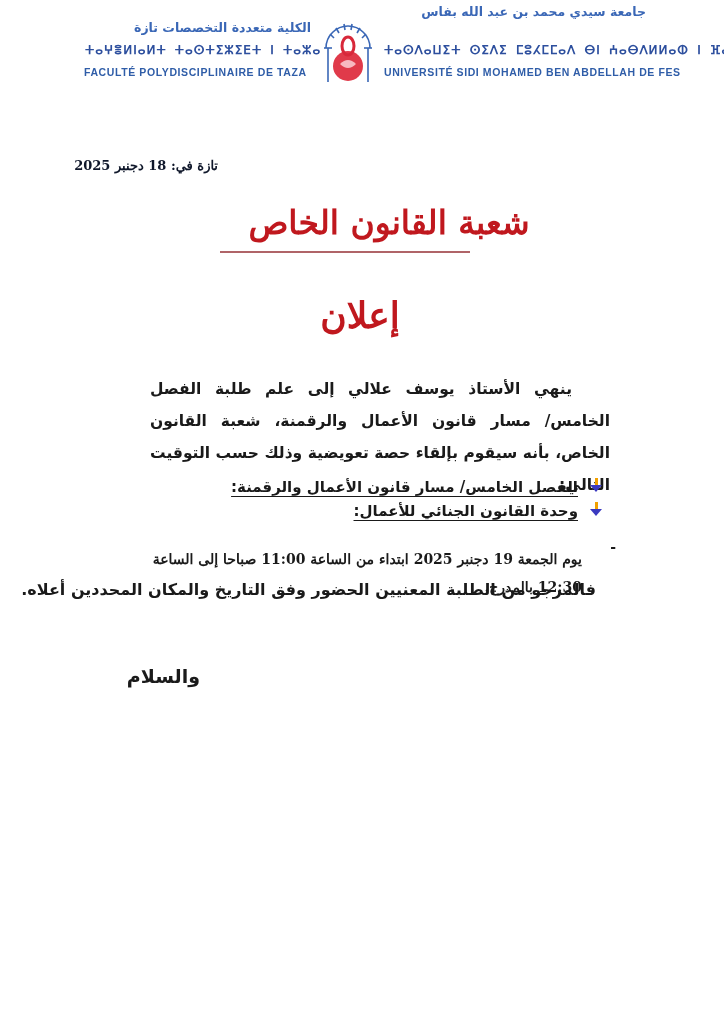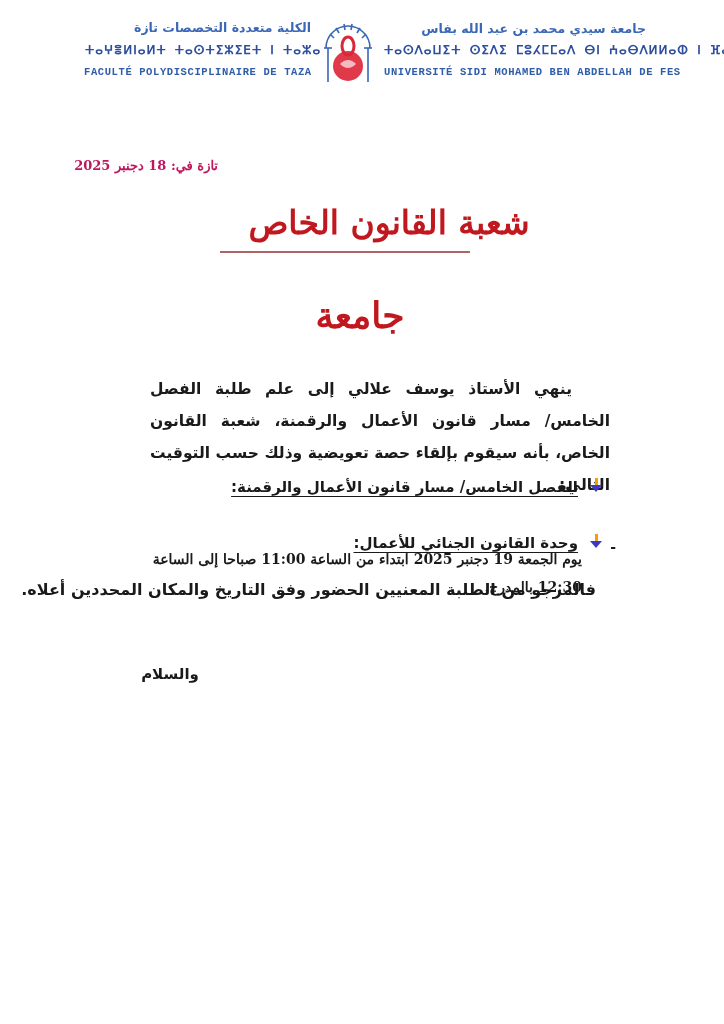--- a/index.html
+++ b/index.html
@@ -2,46 +2,46 @@
 <html><head>
 <meta charset="utf-8">
 <style>
   html, body { margin:0; padding:0; background:#ffffff; }
   body { width:724px; height:1024px; position:relative; overflow:hidden; font-family:"DejaVu Sans", sans-serif; }
   .abs { position:absolute; }
 
   
   .hdr-ar { font-family:"DejaVu Sans", sans-serif; font-weight:bold; font-size:12.5px; color:#3a67b6; direction:rtl; white-space:nowrap; letter-spacing:1.5px; }
   .hdr-tf { font-family:"DejaVu Sans Mono", monospace; font-weight:bold; font-size:12px; color:#2d4f9e; white-space:nowrap; letter-spacing:1px; }
-  .hdr-fr { font-family:Liberation Mono, monospace; font-weight:bold; font-size:10.5px; color:#2f5da8; white-space:nowrap; letter-spacing:0.6px; }
+  .hdr-fr { font-family:Liberation Sans, sans-serif; font-weight:bold; font-size:10.5px; color:#2f5da8; white-space:nowrap; letter-spacing:0.6px; }
 
   .logo { left:320px; top:14px; width:56px; height:70px; }
 
   
-  .date { left:88px; top:158px; width:130px; font-family:"DejaVu Serif", serif; font-weight:bold; font-size:13px; color:#be185d; direction:rtl; text-align:right; white-space:nowrap; }
+  .date { left:88px; top:158px; width:130px; font-family:"DejaVu Serif", serif; font-weight:bold; font-size:13px; color:#0f172a; direction:rtl; text-align:right; white-space:nowrap; }
   .title { left:200px; top:203px; width:292px; text-align:center; font-family:"DejaVu Serif", serif; font-weight:bold; font-size:33px; color:#c0181e; direction:rtl; white-space:nowrap;margin-left:43px; }
   .title-line { left:220px; top:251px; width:250px; height:1.5px; background:#b06468; }
   .announce { left:270px; top:294px; width:180px; text-align:center; font-family:"DejaVu Serif", serif; font-weight:bold; font-size:36px; color:#c0181e; direction:rtl; }
 
   .para { left:150px; top:373px; width:460px; direction:rtl; text-align:justify; font-family:"DejaVu Sans", sans-serif; font-weight:bold; font-size:15.5px; line-height:32px; color:#1a1a1a; }
   .para .first { padding-right:38px; }
 
   .bullet-row { right:122px; direction:rtl; display:flex; gap:12px; font-family:"DejaVu Sans", sans-serif; font-weight:bold; font-size:15px; color:#1a1a1a; white-space:nowrap; }
   .bullet-row .txt { text-decoration:underline; text-underline-offset:4px; }
   .arrow-icon { width:12px; height:14px; position:relative; display:inline-block; }
   .arrow-icon .bar { position:absolute; left:5px; top:0; width:3px; height:8px; background:#f2a100; }
   .arrow-icon .tri { position:absolute; left:0; top:7px; width:0; height:0; border-left:6px solid transparent; border-right:6px solid transparent; border-top:7px solid #3b3ac0; }
   .arrow-icon .bl { position:absolute; left:3px; top:8px; width:6px; height:2px; background:#d7332e; }
 
   .sched { left:150px; top:533px; width:466px; direction:rtl; font-family:"DejaVu Serif", serif; font-weight:bold; font-size:14px; line-height:28px; color:#1a1a1a; }
   .sched .dash { position:absolute; right:0; top:0; }
   .sched .text { padding-right:34px; display:block;margin-top:12px; }
 
   .closing { left:84px; top:580px; width:512px; direction:rtl; text-align:right; font-family:"DejaVu Sans", sans-serif; font-weight:bold; font-size:16px; color:#1a1a1a; white-space:nowrap; }
-  .salam { left:140px; top:665px; width:60px; direction:rtl; text-align:center; font-family:"DejaVu Sans", sans-serif; font-weight:bold; font-size:15px; color:#1a1a1a; white-space:nowrap; }
+  .salam { left:140px; top:665px; width:60px; direction:rtl; text-align:left; font-family:"DejaVu Sans", sans-serif; font-weight:bold; font-size:19px; color:#1a1a1a; white-space:nowrap; }
 </style>
 </head>
 <body>
 
 <div class="abs hdr-ar" style="left:85px; top:20px; width:226px; text-align:justify;">الكلية متعددة التخصصات تازة</div>
 <div class="abs hdr-tf" style="left:85px; top:43px; width:226px;">ⵜⴰⵖⴻⵍⵏⴰⵍⵜ ⵜⴰⵙⵜⵉⵣⵉⴹⵜ ⵏ ⵜⴰⵣⴰ</div>
 <div class="abs hdr-fr" style="left:84px; top:66px;">FACULTÉ POLYDISCIPLINAIRE DE TAZA</div>
 
 <div class="abs logo">
   <svg width="56" height="70" viewBox="0 0 56 70">
@@ -57,44 +57,44 @@
         <line x1="48" y1="34" x2="48" y2="68"></line>
       <line x1="4" y1="34" x2="12" y2="34"></line>
         <line x1="44" y1="34" x2="52" y2="34"></line>
     </g>
     <ellipse cx="28" cy="52" rx="15" ry="15" fill="#e03a4a"></ellipse>
     <ellipse cx="28" cy="32" rx="6" ry="9" fill="none" stroke="#d8283a" stroke-width="3"></ellipse>
     <path d="M20 50 q8 -8 16 0 q-8 8 -16 0" fill="#f7b9c0"></path>
   </svg>
 </div>
 
-<div class="abs hdr-ar" style="left:384px; top:21px; width:262px; text-align:justify;">جامعة سيدي محمد بن عبد الله بفاس</div>
+<div class="abs hdr-ar" style="left:384px; top:4px; width:262px; text-align:justify;">جامعة سيدي محمد بن عبد الله بفاس</div>
 <div class="abs hdr-tf" style="left:384px; top:43px; width:262px;">ⵜⴰⵙⴷⴰⵡⵉⵜ ⵙⵉⴷⵉ ⵎⵓⵃⵎⵎⴰⴷ ⴱⵏ ⵄⴰⴱⴷⵍⵍⴰⵀ ⵏ ⴼⴰⵙ</div>
 <div class="abs hdr-fr" style="left:384px; top:66px;">UNIVERSITÉ SIDI MOHAMED BEN ABDELLAH DE FES</div>
 
 <div class="abs date">تازة في: 18 دجنبر 2025</div>
 
 <div class="abs title">شعبة القانون الخاص</div>
 <div class="abs title-line"></div>
 
-<div class="abs announce">جامعة</div>
+<div class="abs announce">إعلان</div>
 
 <div class="abs para">
   <span class="first">ينهي الأستاذ يوسف علالي إلى علم طلبة الفصل الخامس/ مسار قانون الأعمال والرقمنة، شعبة القانون الخاص، بأنه سيقوم بإلقاء حصة تعويضية وذلك حسب التوقيت التالي:</span>
 </div>
 
 <div class="abs bullet-row" style="top:478px;">
   <span class="arrow-icon">
       <span class="bar"></span>
       <span class="bl"></span>
       <span class="tri"></span>
     </span>
   <span class="txt">الفصل الخامس/ مسار قانون الأعمال والرقمنة:</span>
 </div>
-<div class="abs bullet-row" style="top:534px;">
+<div class="abs bullet-row" style="top:502px;">
   <span class="arrow-icon">
       <span class="bar"></span>
       <span class="bl"></span>
       <span class="tri"></span>
     </span>
   <span class="txt">وحدة القانون الجنائي للأعمال:</span>
 </div>
 
 <div class="abs sched">
   <span class="dash">-</span>

